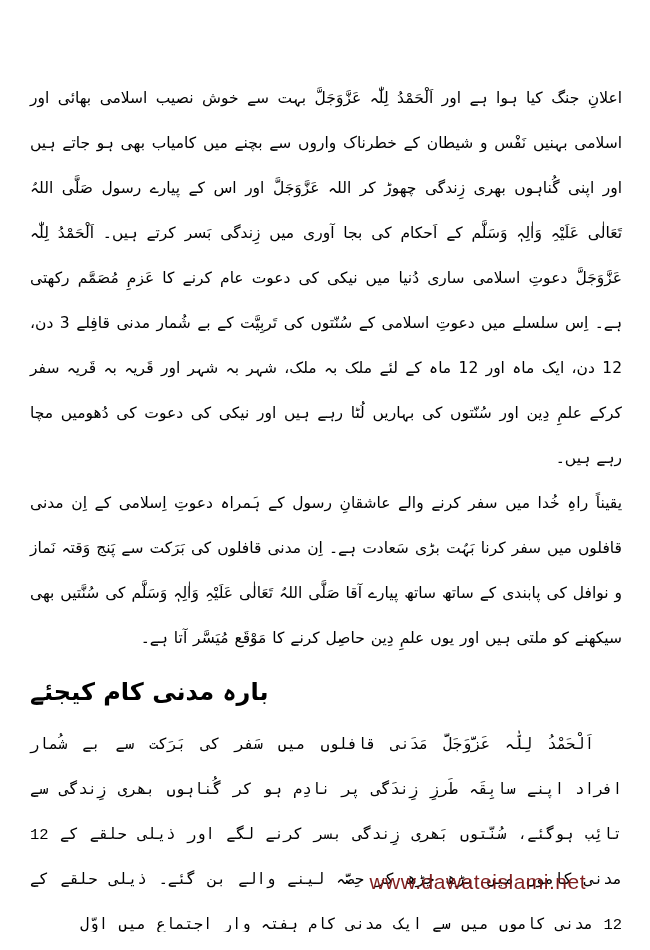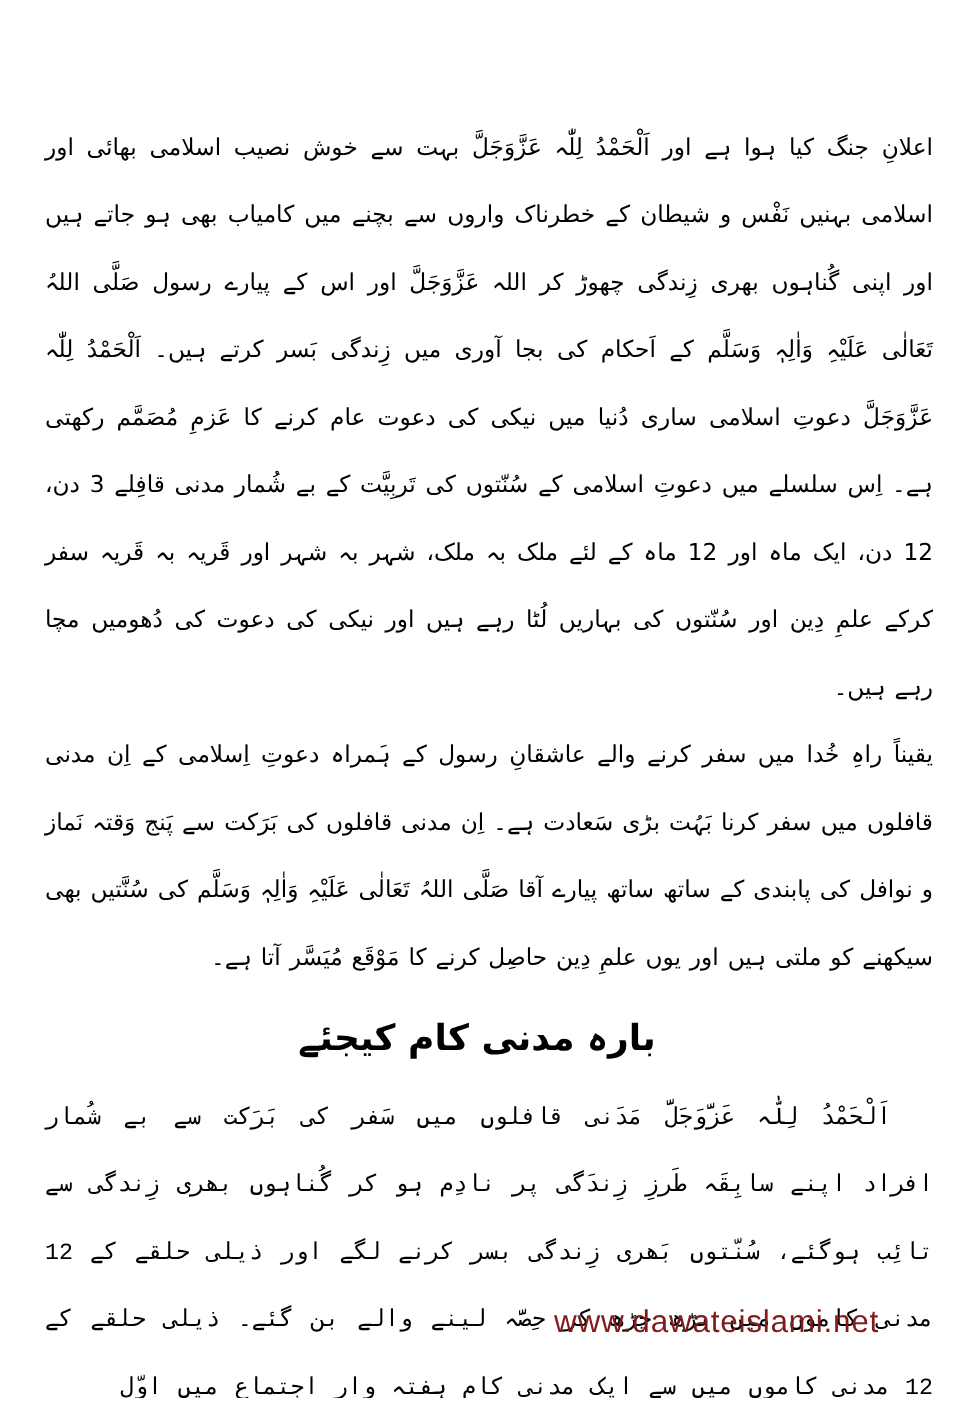--- a/index.html
+++ b/index.html
@@ -26,21 +26,21 @@
     unicode-bidi: embed;
     text-align: justify;
     text-justify: inter-word;
     font-size: 15.5px;
     line-height: 45px;
     margin: 0;
     word-spacing: 1px;
   }
   .heading {
     direction: rtl;
-    text-align: center;
+    text-align: left;
     font-weight: bold;
     font-size: 24px;
     line-height: 58px;
     padding-right: 16px;
     margin: 2px 0 2px 0;
   }
   .footer {
     position: absolute;
     right: 64px;
     bottom: 38px;

